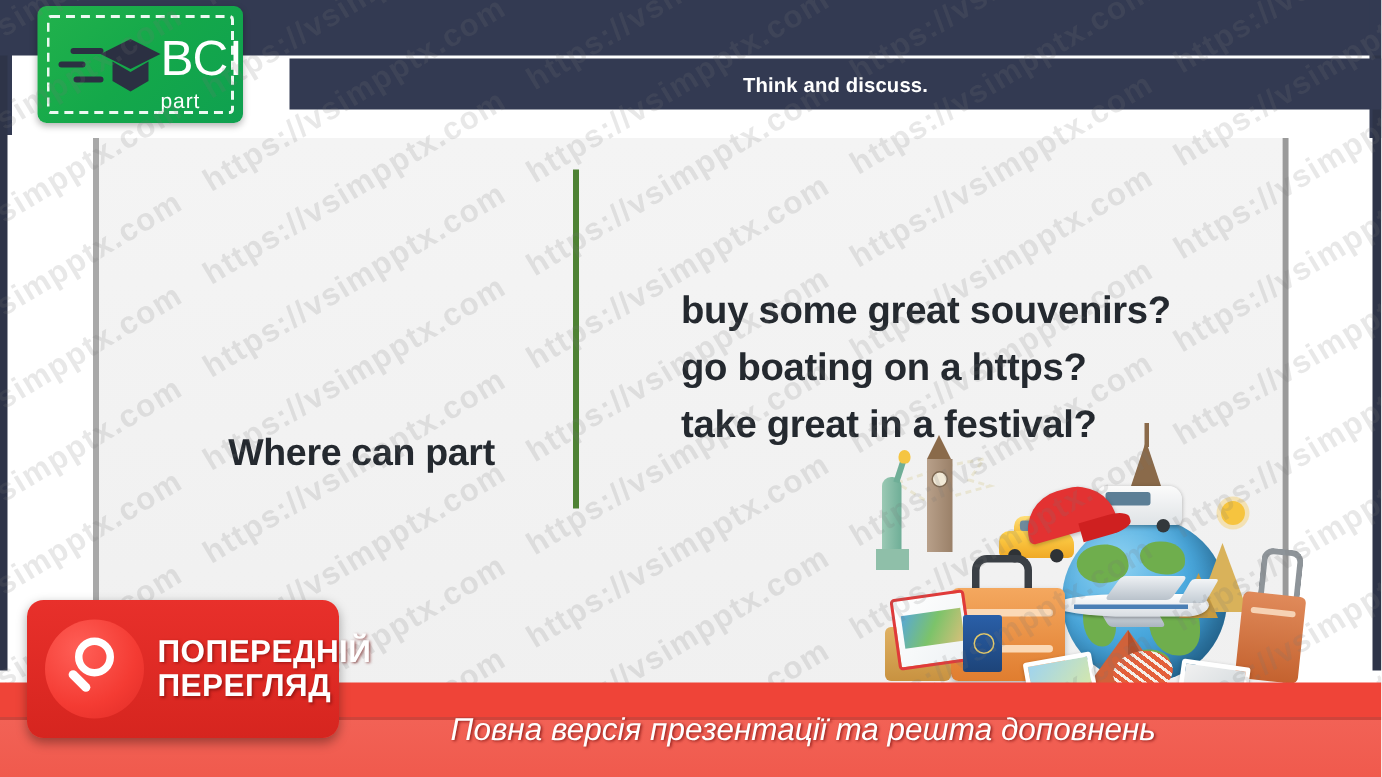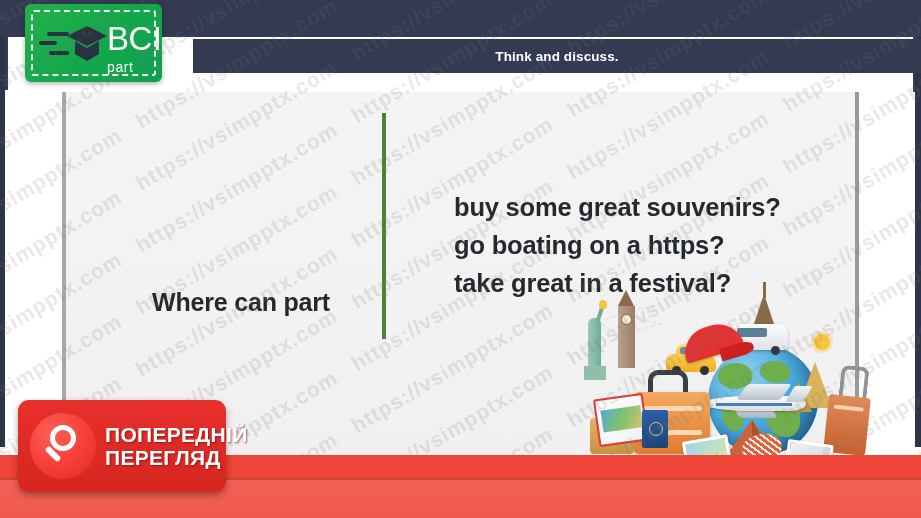--- a/index.html
+++ b/index.html
@@ -640,20 +640,21 @@
     </svg>
     <div class="logo-text">
       <span class="main">ВСІМ</span>
       <span class="sub">part</span>
     </div>
   </div>
 
   <div class="banner">
     <div class="banner-rule"></div>
     <div class="banner-text">
+      <div>Повна версія презентації та решта доповнень</div>
     </div>
   </div>
 
   <div class="preview-badge">
     <div class="mag-circle">
       <div class="mag-glass"></div>
       <div class="mag-handle"></div>
     </div>
     <div class="preview-text">
       <span>ПОПЕРЕДНІЙ</span>

